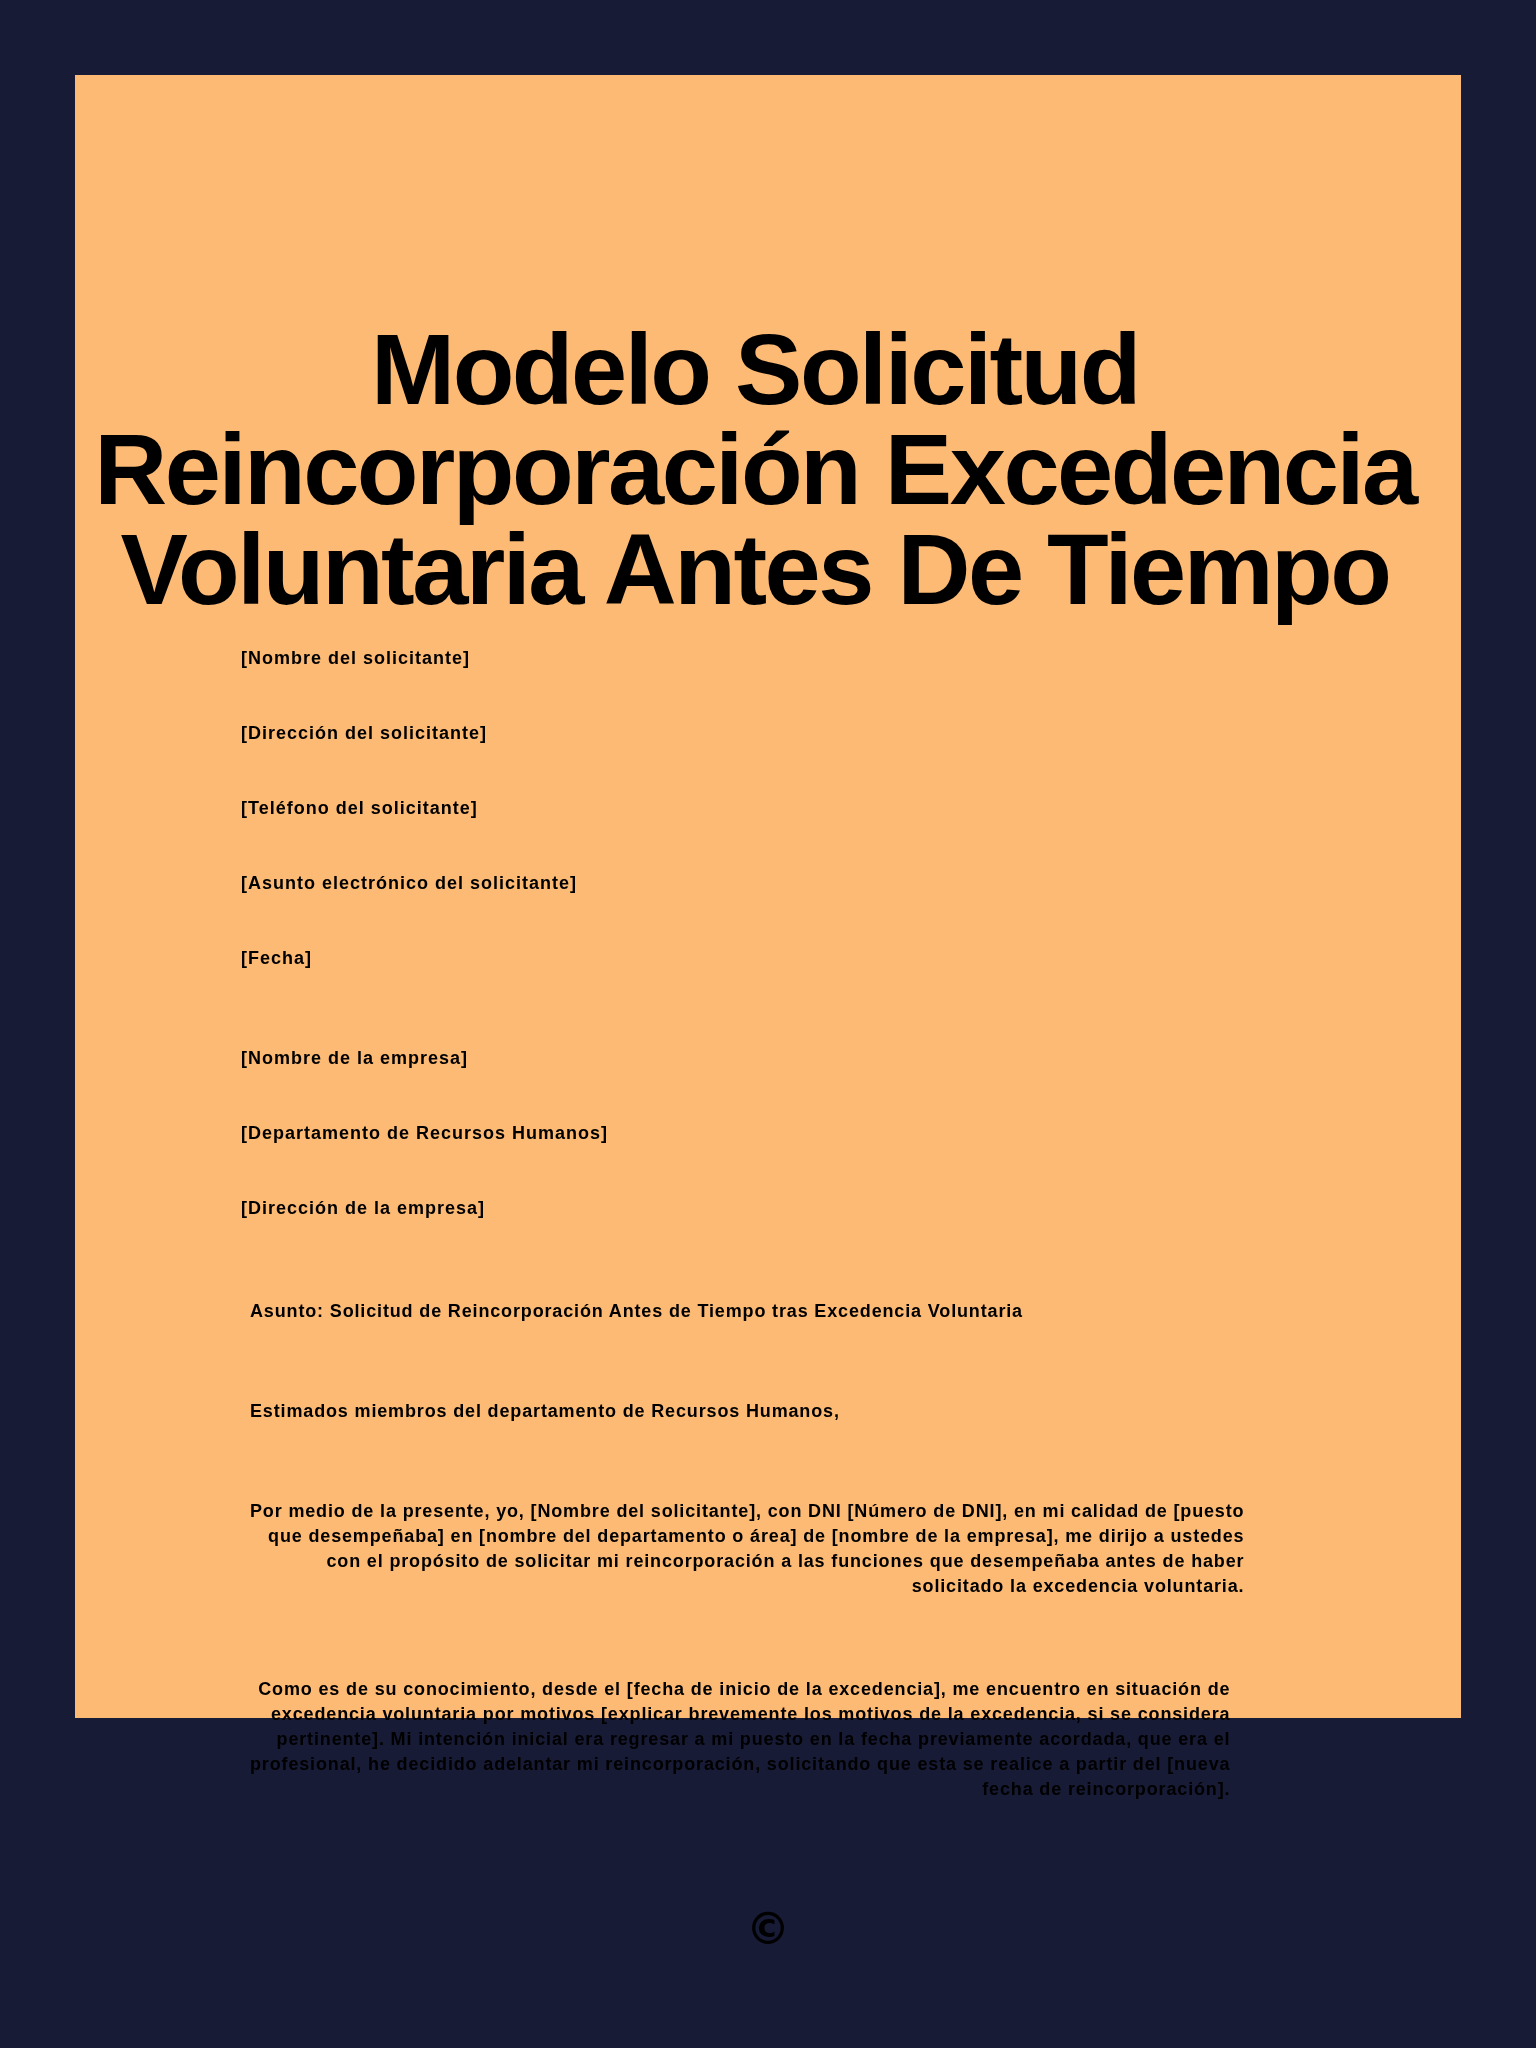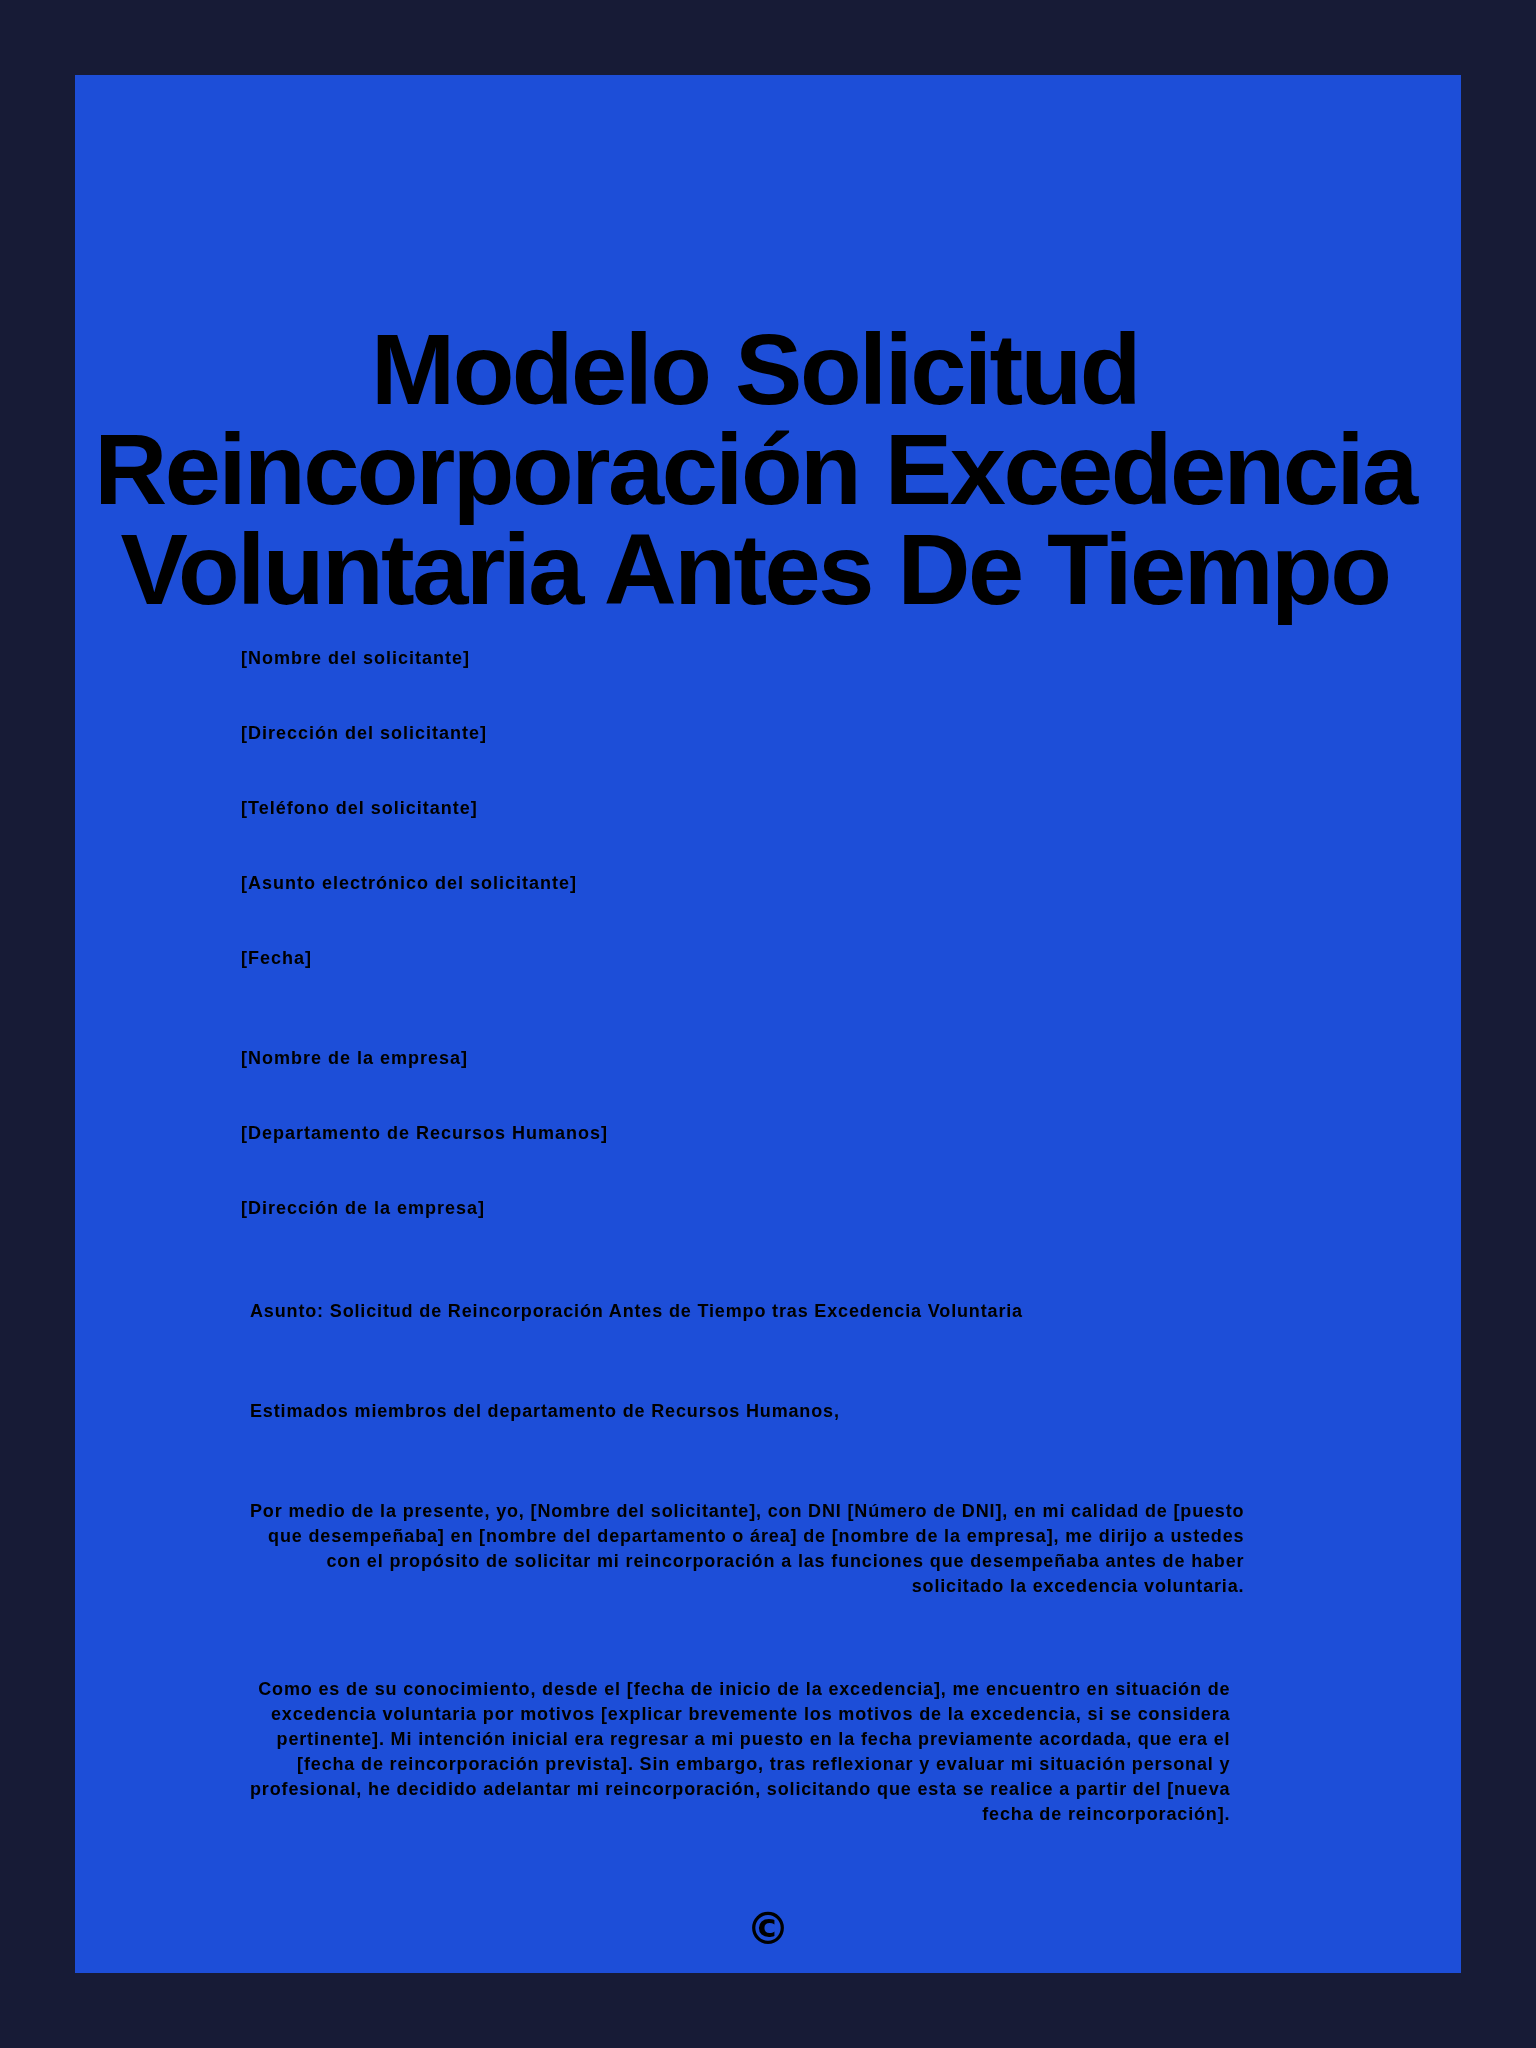--- a/index.html
+++ b/index.html
@@ -12,22 +12,22 @@
       background: #171b36;
       position: relative;
       overflow: hidden;
       font-family: "Liberation Sans", sans-serif;
     }
     .page {
       position: absolute;
       left: 75px;
       top: 75px;
       width: 1386px;
-      height: 1898px;
-      background: #1d4ed8;
+      height: 1643px;
+      background: #fdba74;
     }
     .title {
       position: absolute;
       left: -20px;
       top: 244px;
       width: 1400px;
       margin: 0;
       text-align: center;
       font-family: "Liberation Sans", sans-serif;
       font-weight: bold;
@@ -110,20 +110,19 @@
     <span>Por medio de la presente, yo, [Nombre del solicitante], con DNI [Número de DNI], en mi calidad de [puesto</span>
     <span>que desempeñaba] en [nombre del departamento o área] de [nombre de la empresa], me dirijo a ustedes</span>
     <span>con el propósito de solicitar mi reincorporación a las funciones que desempeñaba antes de haber</span>
     <span>solicitado la excedencia voluntaria.</span>
   </p>
 
   <p class="para" style="top:1602px">
     <span>Como es de su conocimiento, desde el [fecha de inicio de la excedencia], me encuentro en situación de</span>
     <span>excedencia voluntaria por motivos [explicar brevemente los motivos de la excedencia, si se considera</span>
     <span>pertinente]. Mi intención inicial era regresar a mi puesto en la fecha previamente acordada, que era el</span>
-    <span>[fecha de reincorporación prevista]. Sin embargo, tras reflexionar y evaluar mi situación personal y</span>
     <span>profesional, he decidido adelantar mi reincorporación, solicitando que esta se realice a partir del [nueva</span>
     <span>fecha de reincorporación].</span>
   </p>
 
   <div class="copyright">©</div>
 
 </div>
 
 </body></html>

